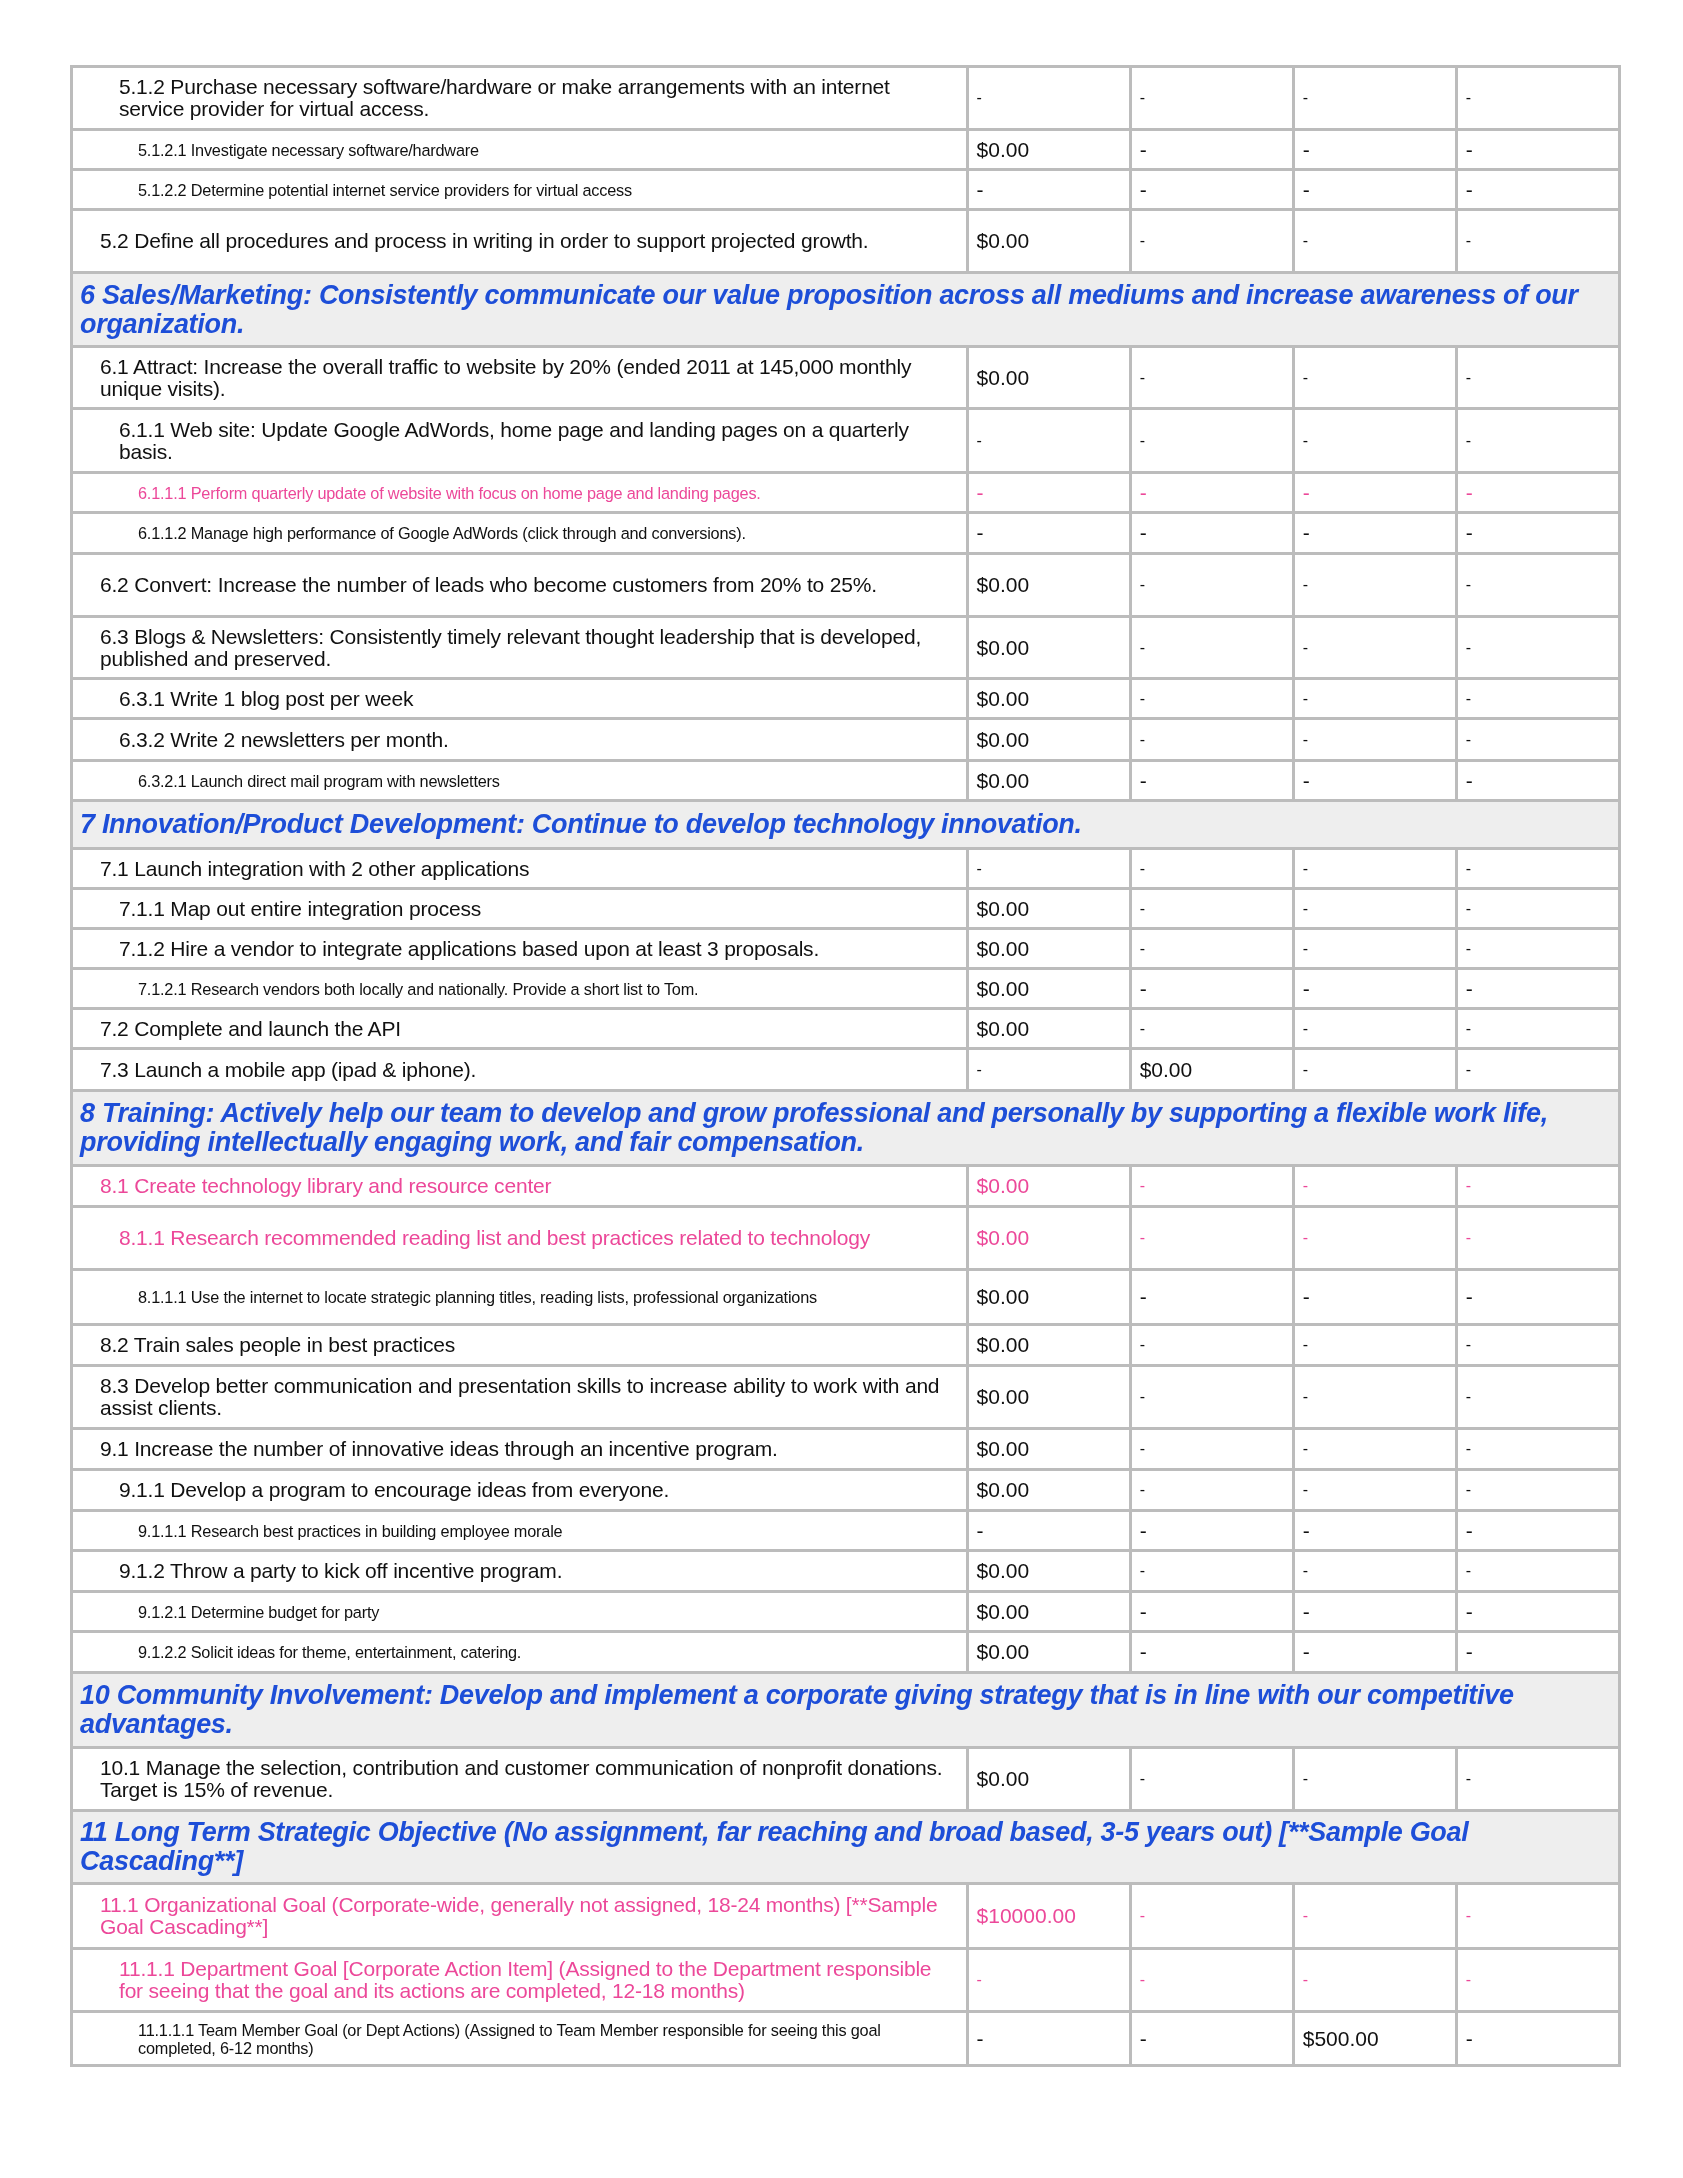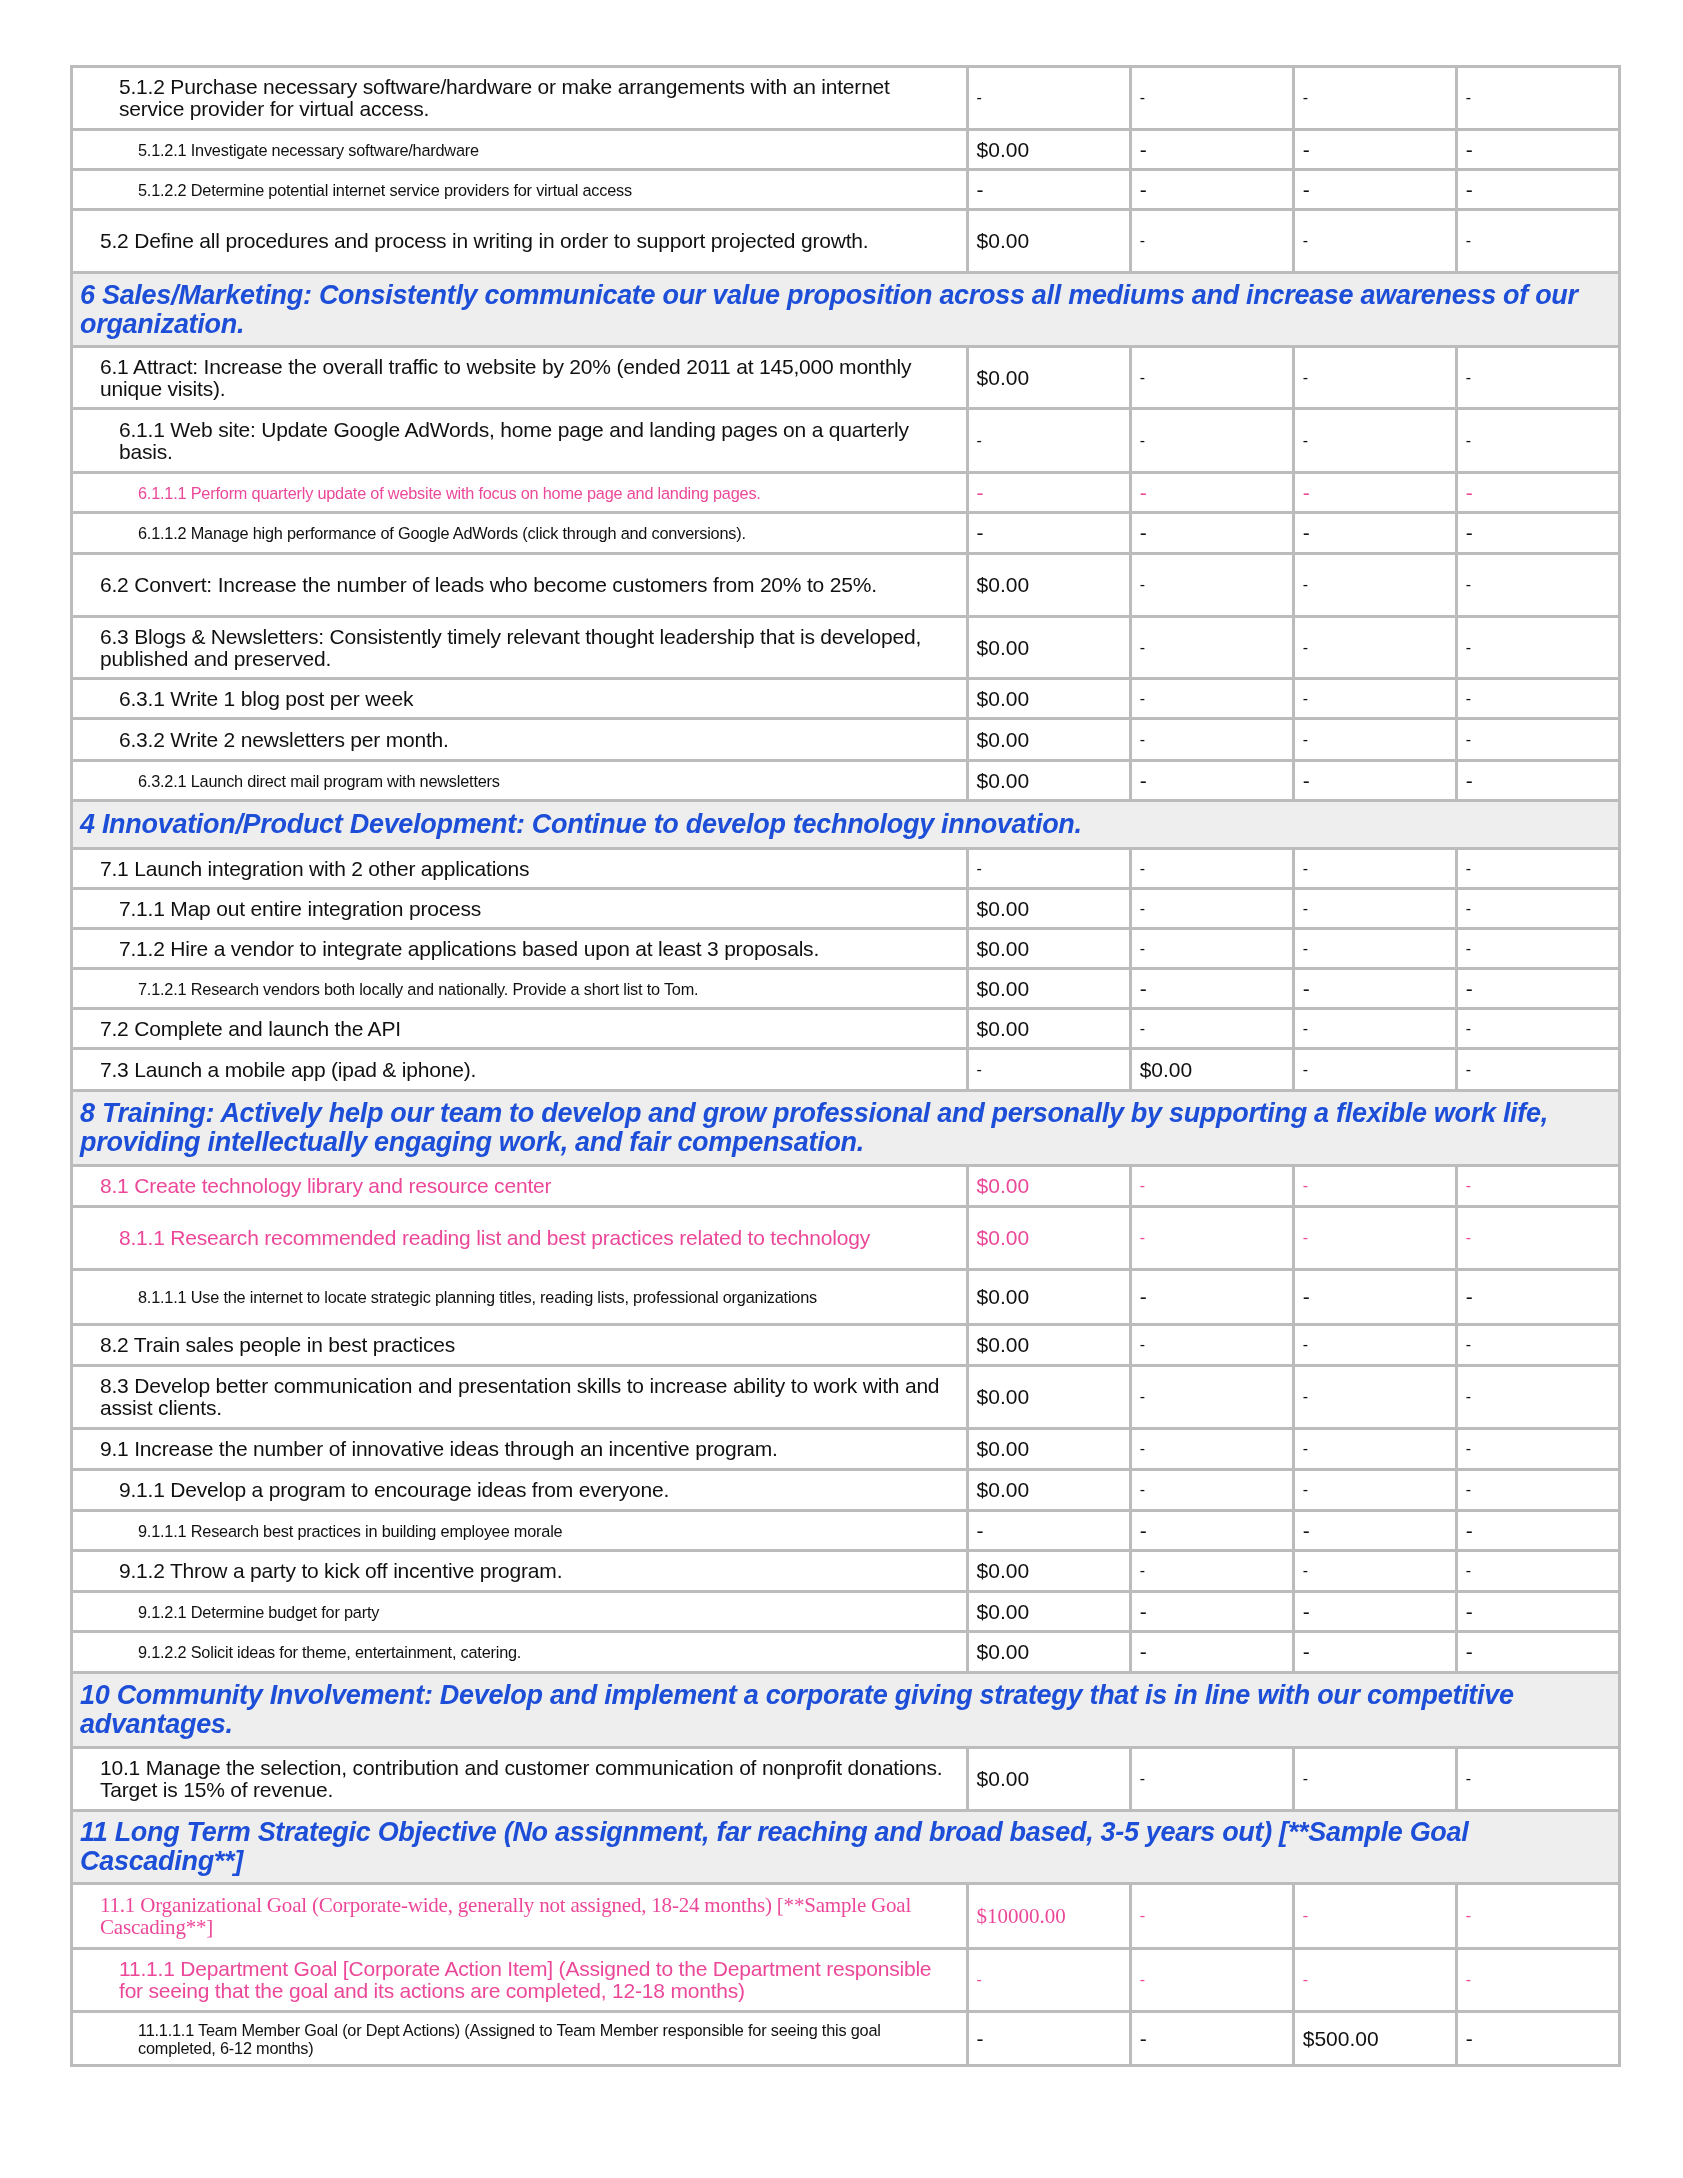--- a/index.html
+++ b/index.html
@@ -126,21 +126,21 @@
         <td class="val dash">-</td>
       </tr>
       <tr class="lvl4" style="height: 40px;">
         <td class="desc">6.3.2.1 Launch direct mail program with newsletters</td>
         <td class="val">$0.00</td>
         <td class="val dash">-</td>
         <td class="val dash">-</td>
         <td class="val dash">-</td>
       </tr>
       <tr class="section" style="height: 48px;">
-        <td colspan="5">4 Innovation/Product Development: Continue to develop technology innovation.</td>
+        <td colspan="5">7 Innovation/Product Development: Continue to develop technology innovation.</td>
       </tr>
       <tr class="lvl2" style="height: 40px;">
         <td class="desc">7.1 Launch integration with 2 other applications</td>
         <td class="val dash">-</td>
         <td class="val dash">-</td>
         <td class="val dash">-</td>
         <td class="val dash">-</td>
       </tr>
       <tr class="lvl3" style="height: 40px;">
         <td class="desc">7.1.1 Map out entire integration process</td>
@@ -263,21 +263,21 @@
       <tr class="lvl2" style="height: 63px;">
         <td class="desc">10.1 Manage the selection, contribution and customer communication of nonprofit donations. Target is 15% of revenue.</td>
         <td class="val">$0.00</td>
         <td class="val dash">-</td>
         <td class="val dash">-</td>
         <td class="val dash">-</td>
       </tr>
       <tr class="section" style="height: 73px;">
         <td colspan="5">11 Long Term Strategic Objective (No assignment, far reaching and broad based, 3-5 years out) [**Sample Goal Cascading**]</td>
       </tr>
-      <tr class="lvl2 red" style="height: 65px; font-family: Liberation Serif, serif;">
+      <tr class="lvl2 red" style="height: 65px;">
         <td class="desc">11.1 Organizational Goal (Corporate-wide, generally not assigned, 18-24 months) [**Sample Goal Cascading**]</td>
         <td class="val">$10000.00</td>
         <td class="val dash">-</td>
         <td class="val dash">-</td>
         <td class="val dash">-</td>
       </tr>
       <tr class="lvl3 red" style="height: 63px;">
         <td class="desc">11.1.1 Department Goal [Corporate Action Item] (Assigned to the Department responsible for seeing that the goal and its actions are completed, 12-18 months)</td>
         <td class="val dash">-</td>
         <td class="val dash">-</td>

